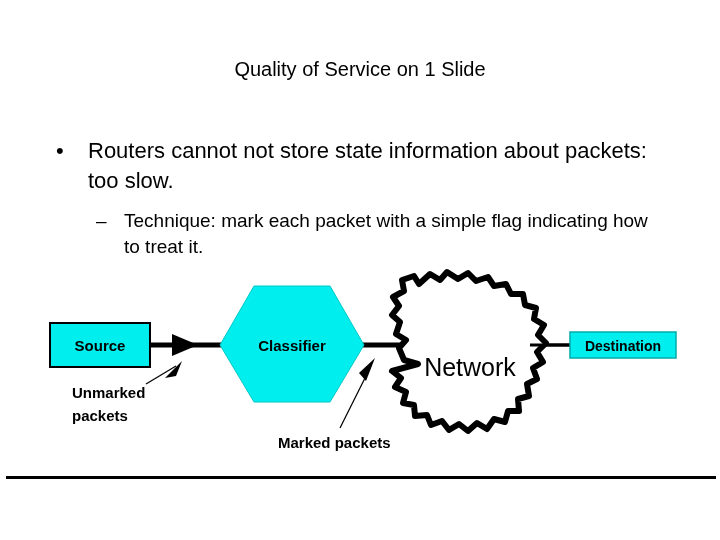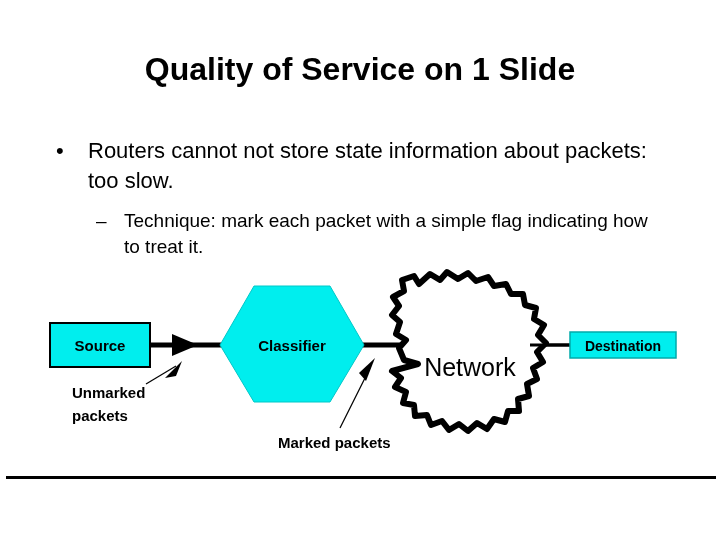--- a/index.html
+++ b/index.html
@@ -24,22 +24,22 @@
     background: #ffffff;
   }
 
   
   #slide-title {
     position: absolute;
     left: 30px;
     top: 52px;
     width: 660px;
     text-align: center;
-    font-size: 32px;
-    font-weight: bold;
+    font-size: 20px;
+    font-weight: normal;
     letter-spacing: 0px;
     line-height: 34px;
     white-space: nowrap;
   }
 
   
   #body-list {
     position: absolute;
     left: 0;
     top: 136px;

